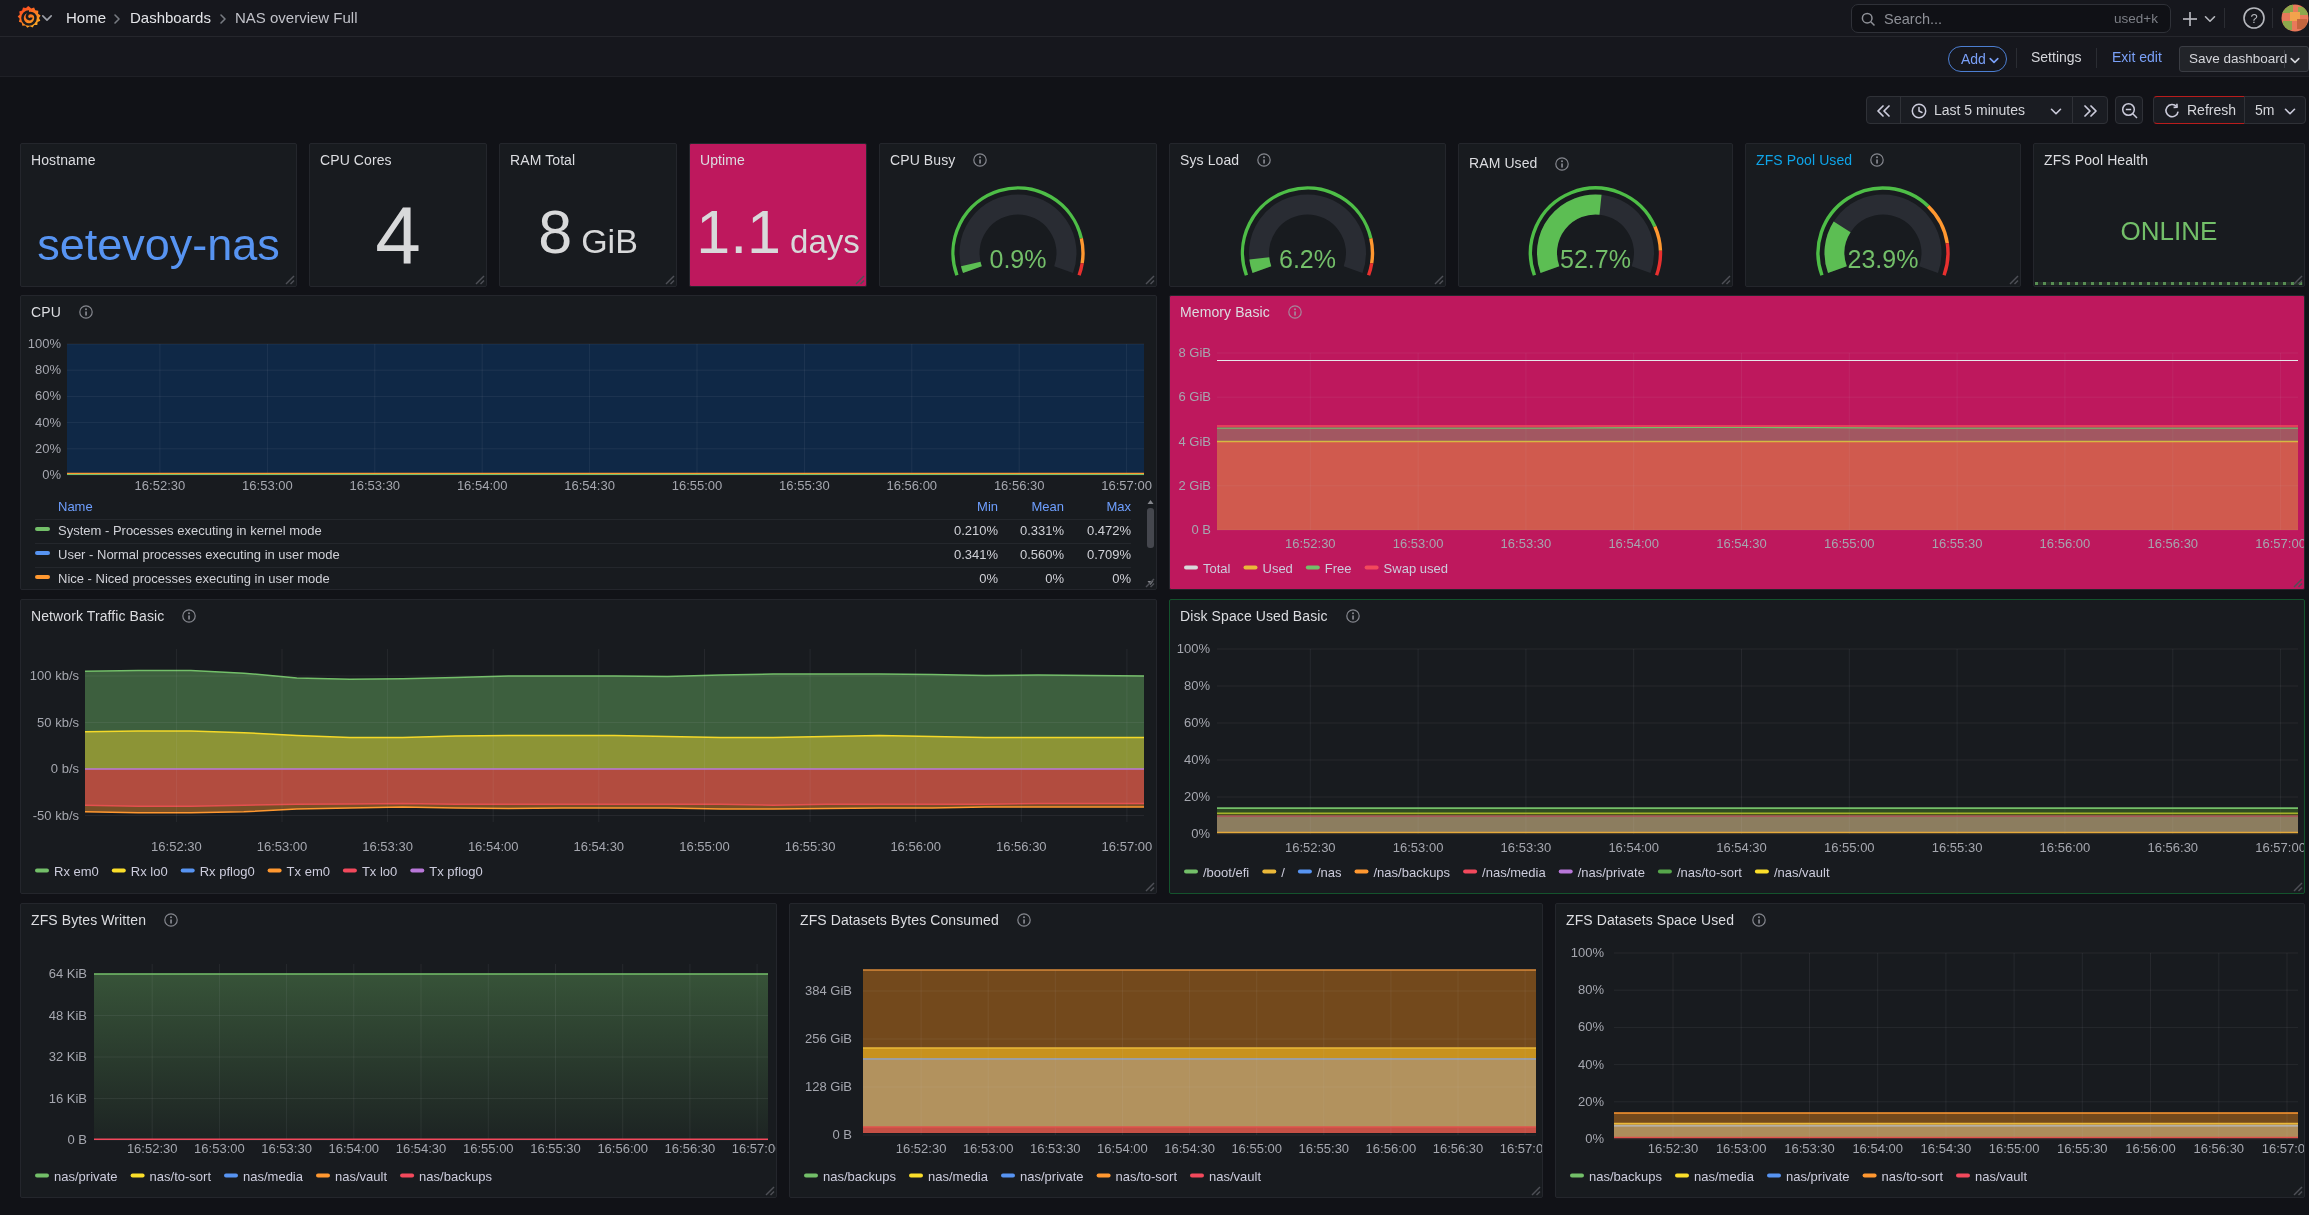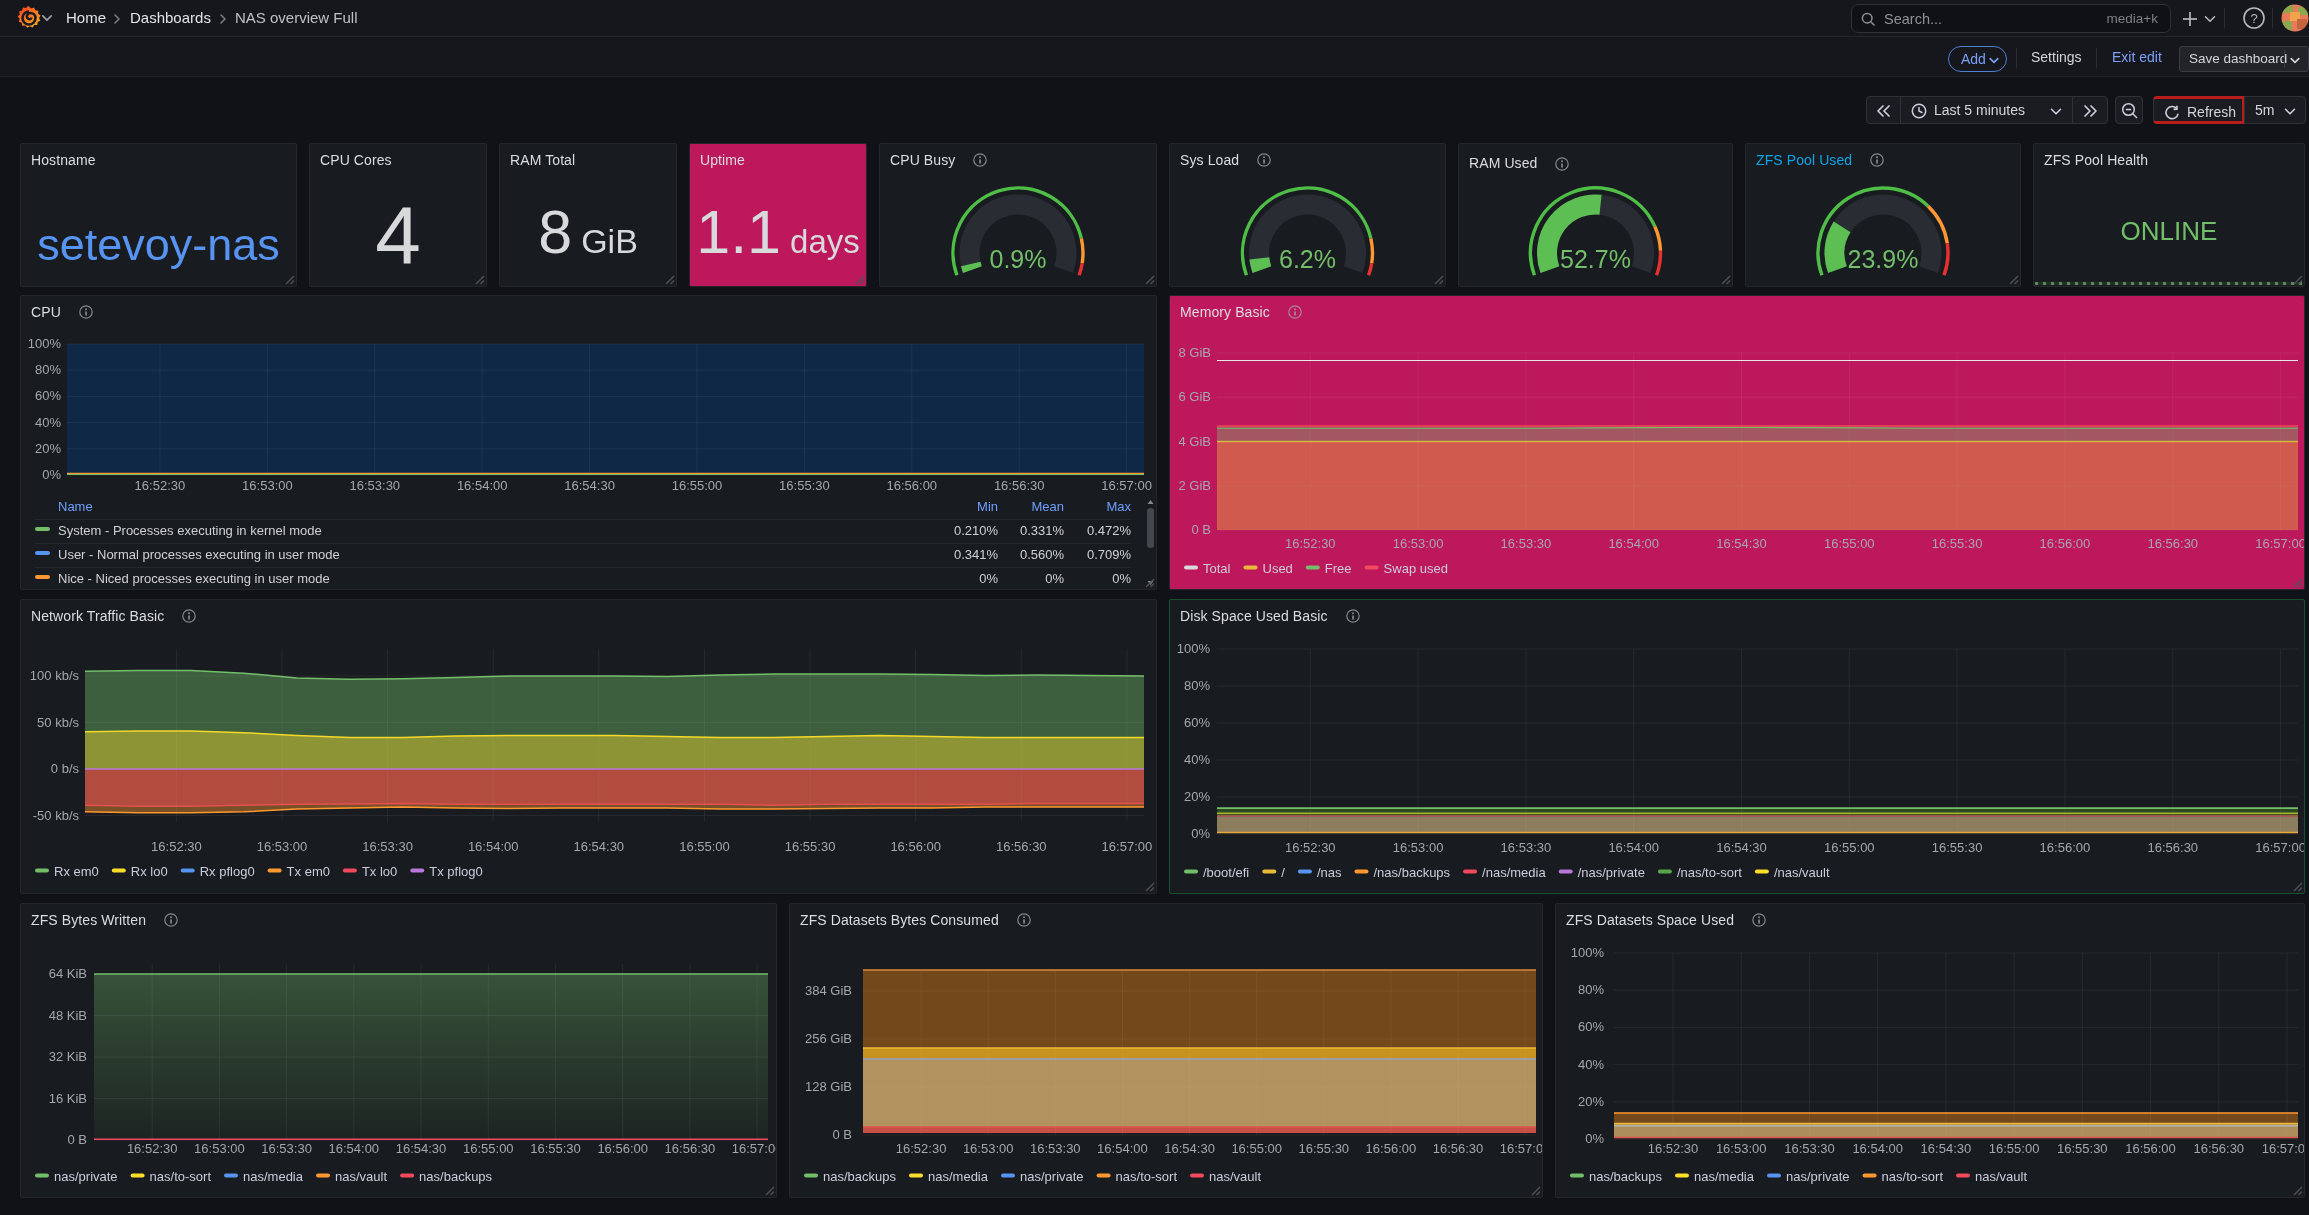--- a/index.html
+++ b/index.html
@@ -25,21 +25,21 @@
     <svg style="position:absolute;left:219px;top:13px;" width="10" height="12">
       <path d="M 2.0 2 L 6.0 6 L 2.0 10" stroke="#787B82" stroke-width="1.6" fill="none" stroke-linecap="round" stroke-linejoin="round"></path>
     </svg>
     <div style="position:absolute;left:235px;top:9px;font-size:15px;color:#C0C1C8;">NAS overview Full</div>
     <div style="position:absolute;left:1851px;top:4px;width:320px;height:29px;background:#101116;border:1px solid #2F3138;border-radius:7px;box-sizing:border-box;">
       <svg style="position:absolute;left:9px;top:7px" width="15" height="15">
         <circle cx="6.2" cy="6.2" r="4.8" fill="none" stroke="#8E9097" stroke-width="1.5"></circle>
         <line x1="9.8" y1="9.8" x2="13.5" y2="13.5" stroke="#8E9097" stroke-width="1.5"></line>
       </svg>
       <span style="position:absolute;left:32px;top:5.5px;font-size:14.5px;color:#8E9097;">Search...</span>
-      <span style="position:absolute;right:12px;top:6px;font-size:13.5px;color:#7C7F86;">media+k</span>
+      <span style="position:absolute;right:12px;top:6px;font-size:13.5px;color:#7C7F86;">used+k</span>
     </div>
     <svg style="position:absolute;left:2183px;top:11px" width="40" height="16">
       <line x1="7" y1="1" x2="7" y2="15" stroke="#B6B8BE" stroke-width="1.7"></line>
       <line x1="0" y1="8" x2="14" y2="8" stroke="#B6B8BE" stroke-width="1.7"></line>
       <path d="M 22.5 5.75 L 27 10.25 L 31.5 5.75" stroke="#B6B8BE" stroke-width="1.6" fill="none" stroke-linecap="round" stroke-linejoin="round"></path>
     </svg>
     <div style="position:absolute;left:2224px;top:8px;width:1px;height:20px;background:#2B2D33;"></div>
     <svg style="position:absolute;left:2243px;top:7px" width="22" height="22">
       <circle cx="11" cy="11" r="10" fill="none" stroke="#B6B8BE" stroke-width="1.6"></circle>
       <text x="11" y="15.5" font-size="13" fill="#B6B8BE" text-anchor="middle" font-family="Liberation Sans">?</text>
@@ -103,21 +103,21 @@
         <path d="M 9 1 L 14 6 L 9 11" stroke="#CCCCDC" stroke-width="1.7" fill="none" stroke-linecap="round" stroke-linejoin="round"></path>
       </svg>
     </div>
     <div style="position:absolute;left:2115px;top:19px;width:28px;height:28px;background:#1A1C22;border:1px solid #2F3137;border-left:1px solid #2F3137;border-radius:4px;box-sizing:border-box;">
       <svg style="position:absolute;left:5px;top:5px" width="18" height="18">
         <circle cx="7.5" cy="7.5" r="5.8" fill="none" stroke="#CCCCDC" stroke-width="1.5"></circle>
         <line x1="4.8" y1="7.5" x2="10.2" y2="7.5" stroke="#CCCCDC" stroke-width="1.5"></line>
         <line x1="11.8" y1="11.8" x2="16" y2="16" stroke="#CCCCDC" stroke-width="1.5"></line>
       </svg>
     </div>
-    <div style="position:absolute;left:2153px;top:19px;width:92px;height:28px;background:#1A1C22;border:3px solid #b91c1c;border-left:1px solid #2F3137;border-radius:4px 0 0 4px;box-sizing:border-box;">
+    <div style="position:absolute;left:2153px;top:19px;width:92px;height:28px;background:#1A1C22;border:1px solid #b91c1c;border-left:1px solid #2F3137;border-radius:4px 0 0 4px;box-sizing:border-box;">
       <svg style="position:absolute;left:10px;top:6px" width="16" height="16">
         <path d="M 12.6 3.5 A 6.1 6.1 0 1 0 14.1 8.6" fill="none" stroke="#CCCCDC" stroke-width="1.6"></path>
         <path d="M 12.9 0.8 L 13.1 4.3 L 9.6 4.4" fill="none" stroke="#CCCCDC" stroke-width="1.6" stroke-linejoin="round"></path>
       </svg>
       <span style="position:absolute;left:33px;top:4.5px;font-size:14px;color:#D5D6DB;">Refresh</span>
     </div>
     <div style="position:absolute;left:2244px;top:19px;width:62px;height:28px;background:#1A1C22;border:1px solid #2F3137;border-radius:0 4px 4px 0;box-sizing:border-box;">
       <span style="position:absolute;left:10px;top:4.5px;font-size:14px;color:#D5D6DB;">5m</span>
       <svg style="position:absolute;right:9px;top:11px" width="12" height="8">
         <path d="M 1.5 1.25 L 6 5.75 L 10.5 1.25" stroke="#CCCCDC" stroke-width="1.6" fill="none" stroke-linecap="round" stroke-linejoin="round"></path>

